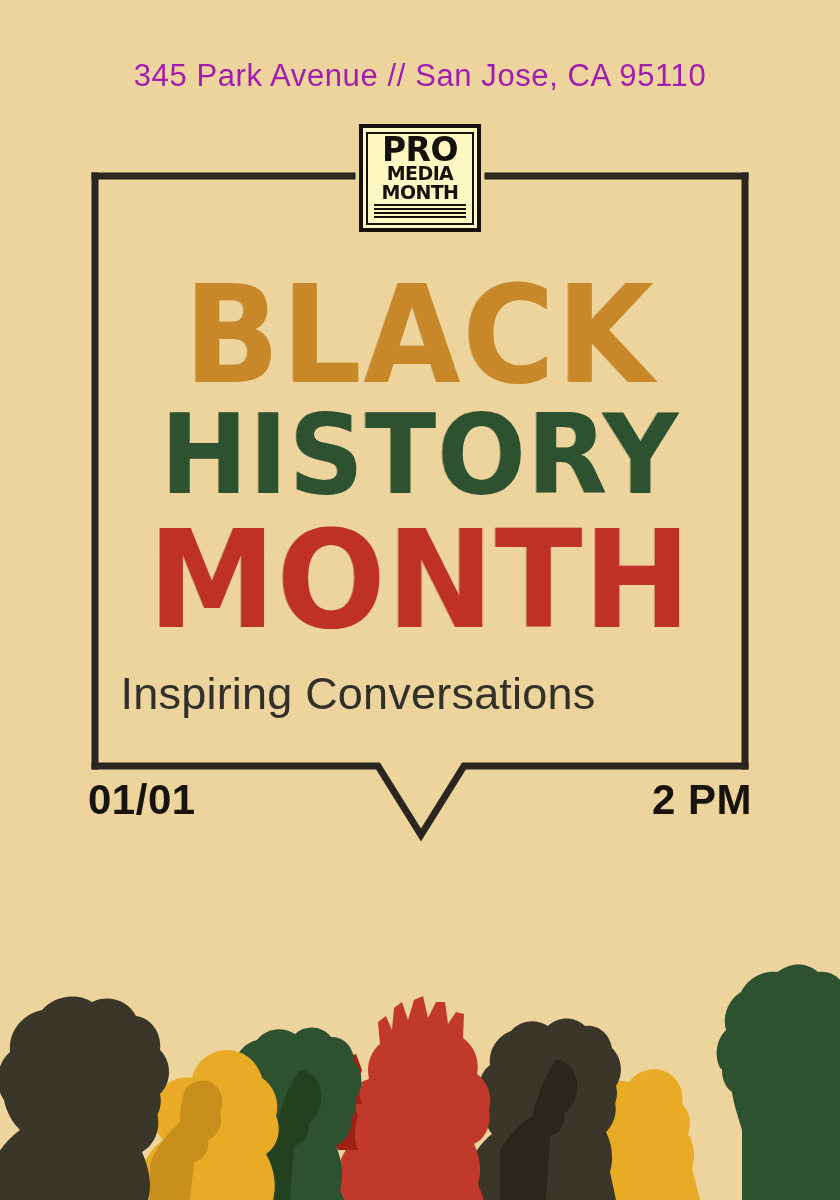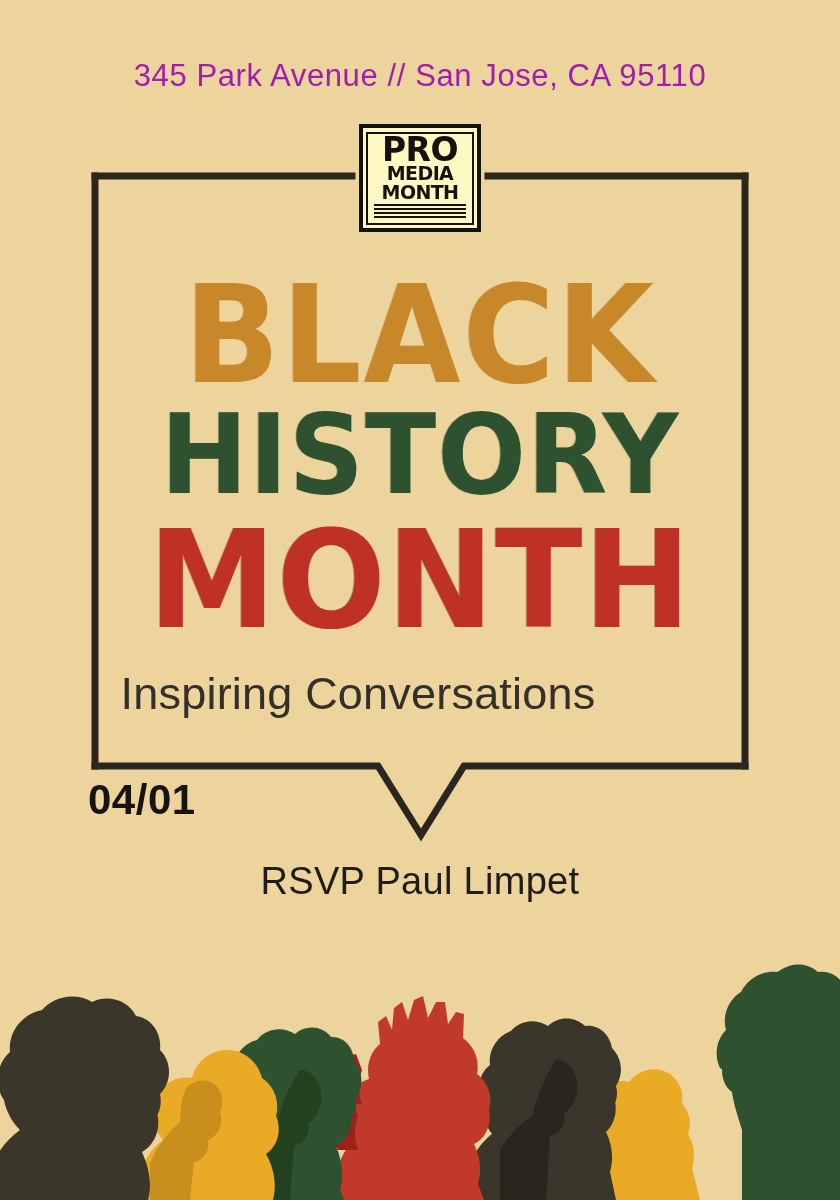--- a/index.html
+++ b/index.html
@@ -153,23 +153,23 @@
       </div>
     </div>
   </div>
 
   <div class="headline h-black">BLACK</div>
   <div class="headline h-history">HISTORY</div>
   <div class="headline h-month">MONTH</div>
 
   <div class="subtitle">Inspiring Conversations</div>
 
-  <div class="date">04/01</div>
-
-  <div class="rsvp">RSVP Paul Limpet</div>
+  <div class="date">01/01</div>
+  <div class="time">2 PM</div>
+
 
   <svg class="silhouettes" viewBox="0 0 840 280" preserveAspectRatio="none">
 
     <path fill="#2e5130" d="
       M742 280 L742 210 C738 196 734 186 732 172
       C726 168 722 160 722 150 C722 140 728 131 736 127
       C730 118 728 108 730 98 C733 82 746 70 762 68
       C768 56 781 47 795 47 C806 47 816 52 823 60
       C833 58 843 62 849 70 L849 280 Z"></path>
     <path fill="#2e5130" d="

